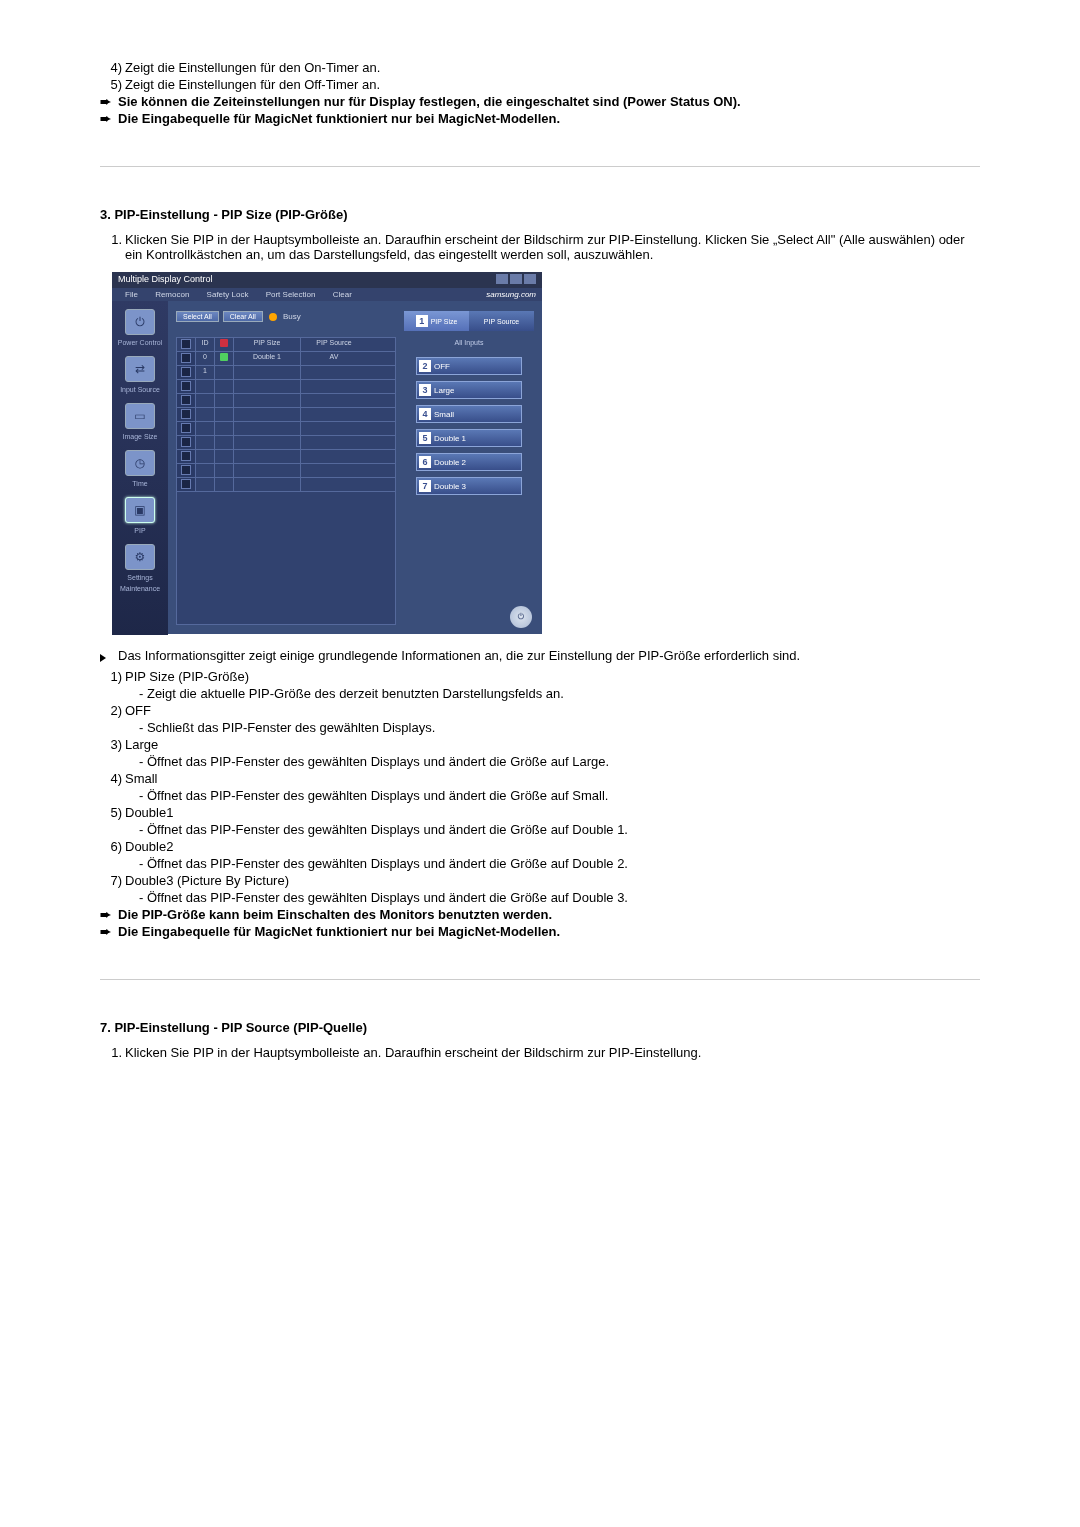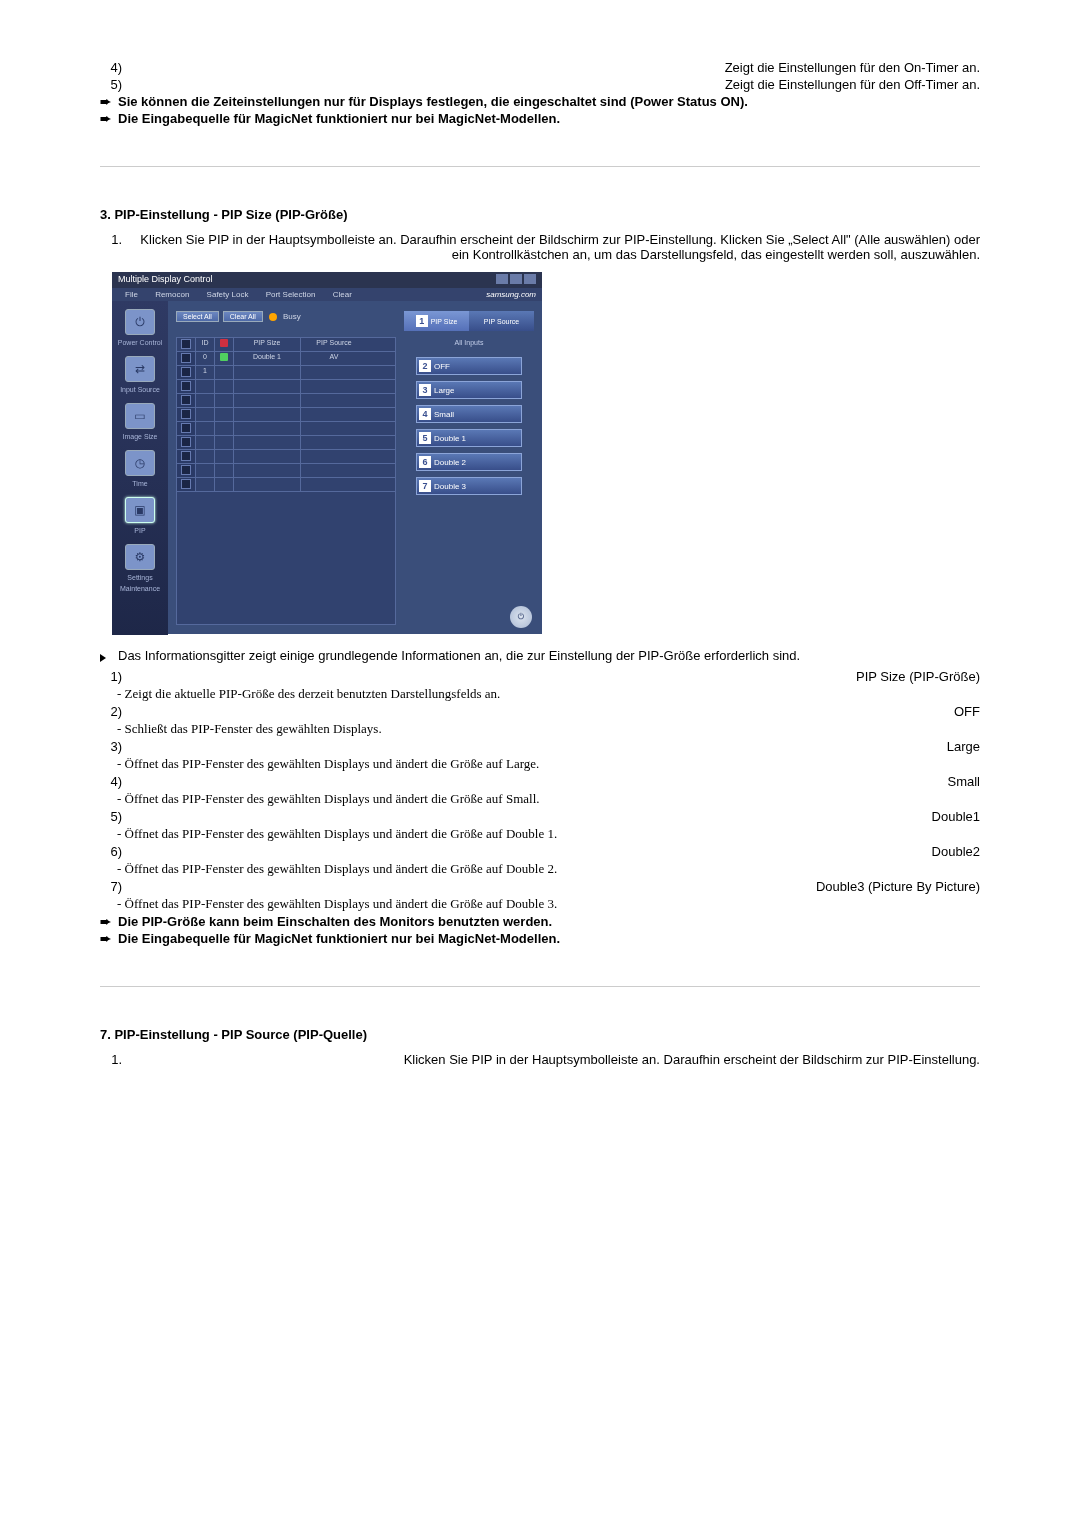--- a/index.html
+++ b/index.html
@@ -26,26 +26,24 @@
     margin-bottom: 2px;
   }
   .numbered-item .num {
     width: 22px;
     flex-shrink: 0;
     text-align: right;
     padding-right: 3px;
   }
   .numbered-item .txt {
     flex: 1;
-    text-align: right;
   }
   .sub-desc {
-    margin-left: 17px;
+    margin-left: 39px;
     margin-bottom: 2px;
-    font-family: Liberation Serif, serif;
   }
   .bullet-bold {
     display: flex;
     font-weight: bold;
     margin-top: 2px;
     margin-bottom: 2px;
   }
   .bullet-bold .b {
     width: 18px;
     flex-shrink: 0;
@@ -211,21 +209,21 @@
   <div class="numbered-item">
     <div class="num">4)</div>
     <div class="txt">Zeigt die Einstellungen für den On-Timer an.</div>
   </div>
   <div class="numbered-item">
     <div class="num">5)</div>
     <div class="txt">Zeigt die Einstellungen für den Off-Timer an.</div>
   </div>
   <div class="bullet-bold">
     <div class="b">➨</div>
-    <div class="txt">Sie können die Zeiteinstellungen nur für Displays festlegen, die eingeschaltet sind (Power Status ON).</div>
+    <div class="txt">Sie können die Zeiteinstellungen nur für Display festlegen, die eingeschaltet sind (Power Status ON).</div>
   </div>
   <div class="bullet-bold">
     <div class="b">➨</div>
     <div class="txt">Die Eingabequelle für MagicNet funktioniert nur bei MagicNet-Modellen.</div>
   </div>
 </div>
 
 <div class="section">
   <div class="section-title">3. PIP-Einstellung - PIP Size (PIP-Größe)</div>
   <div class="numbered-item">

